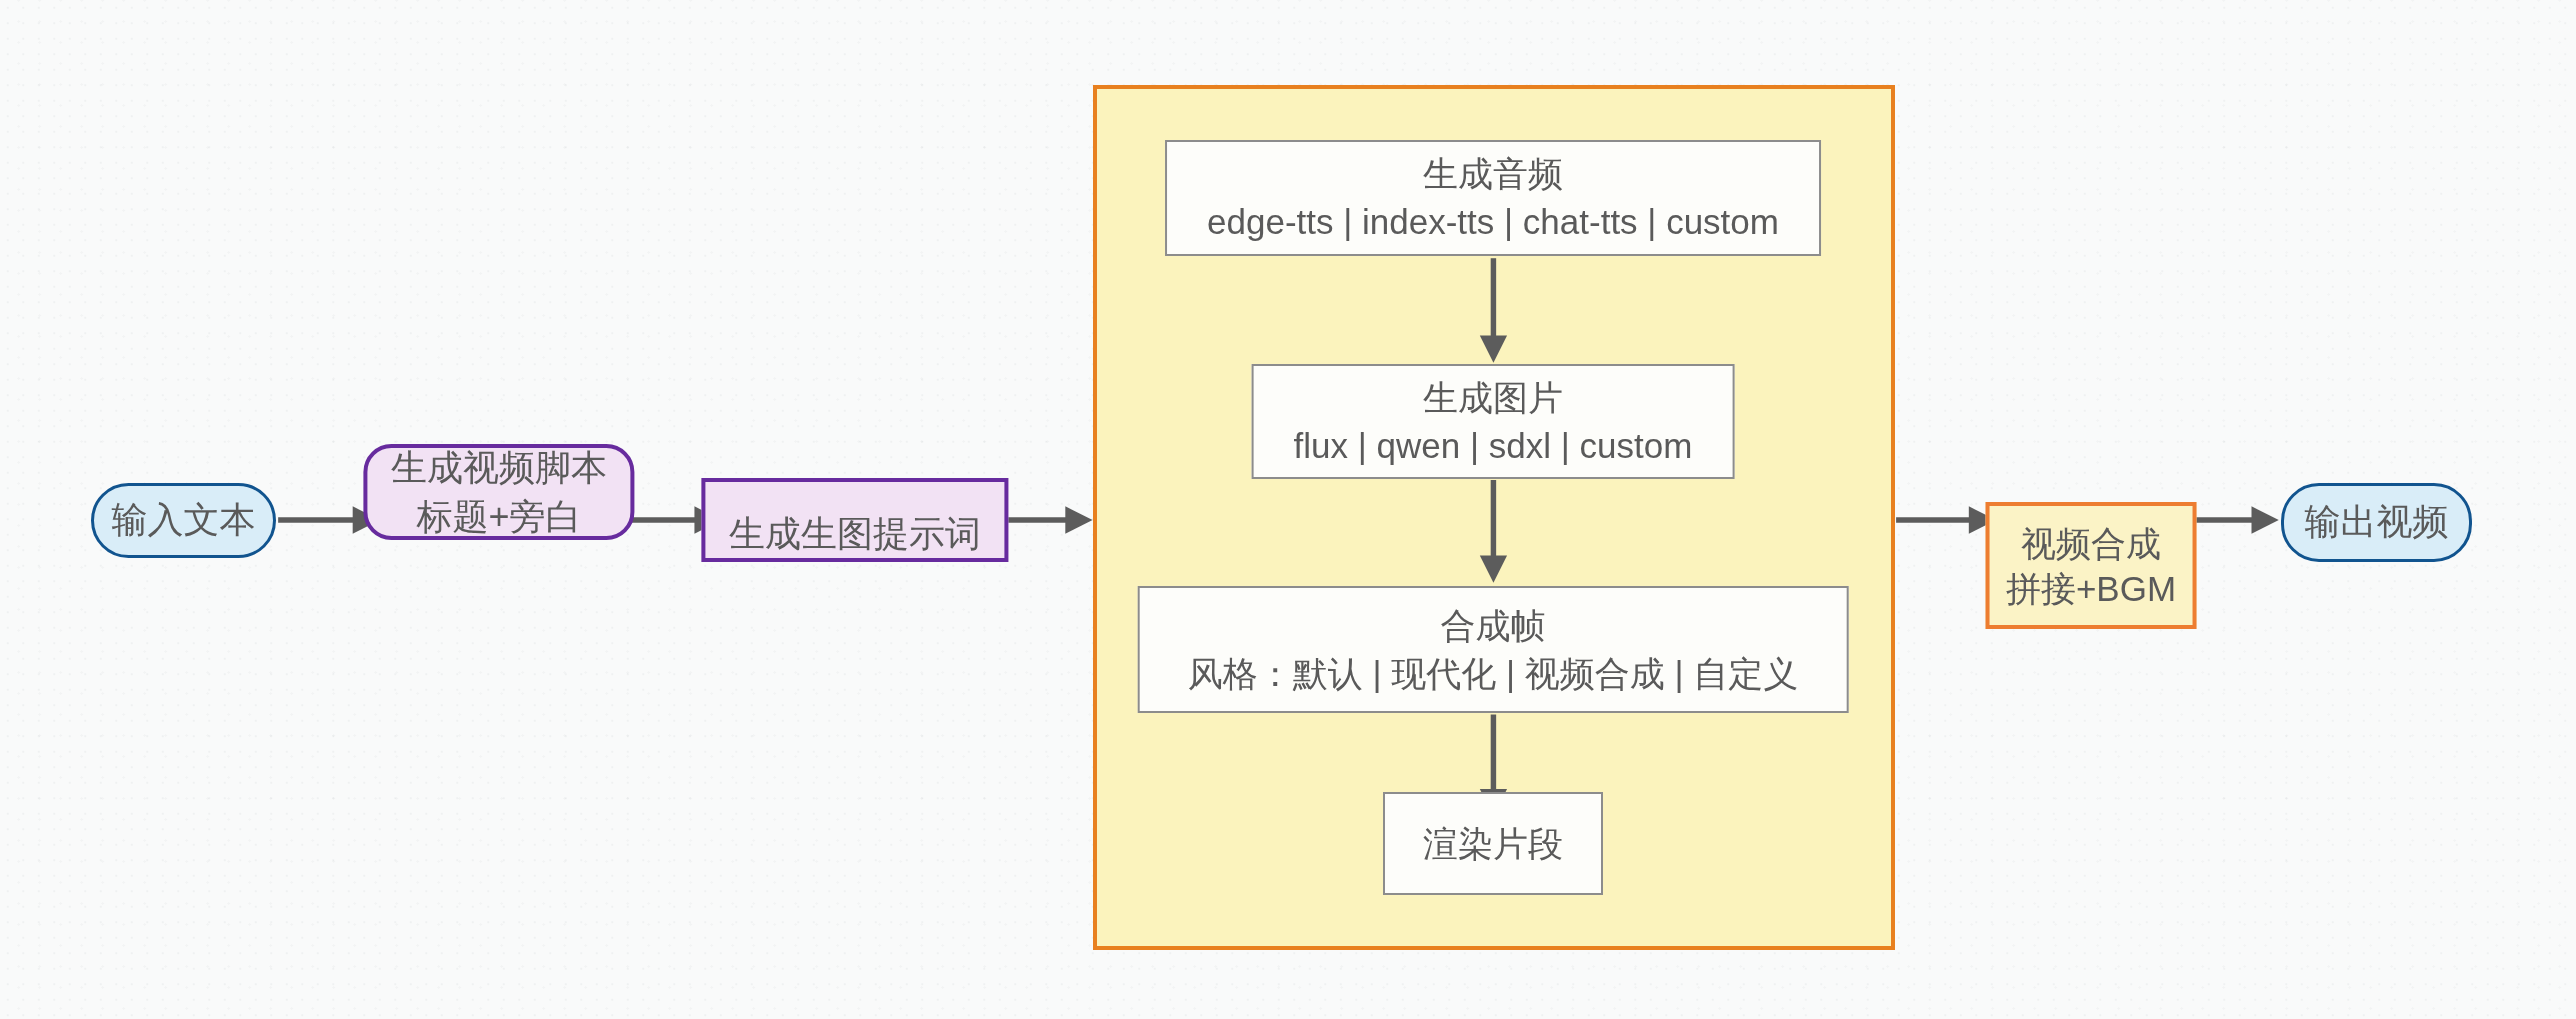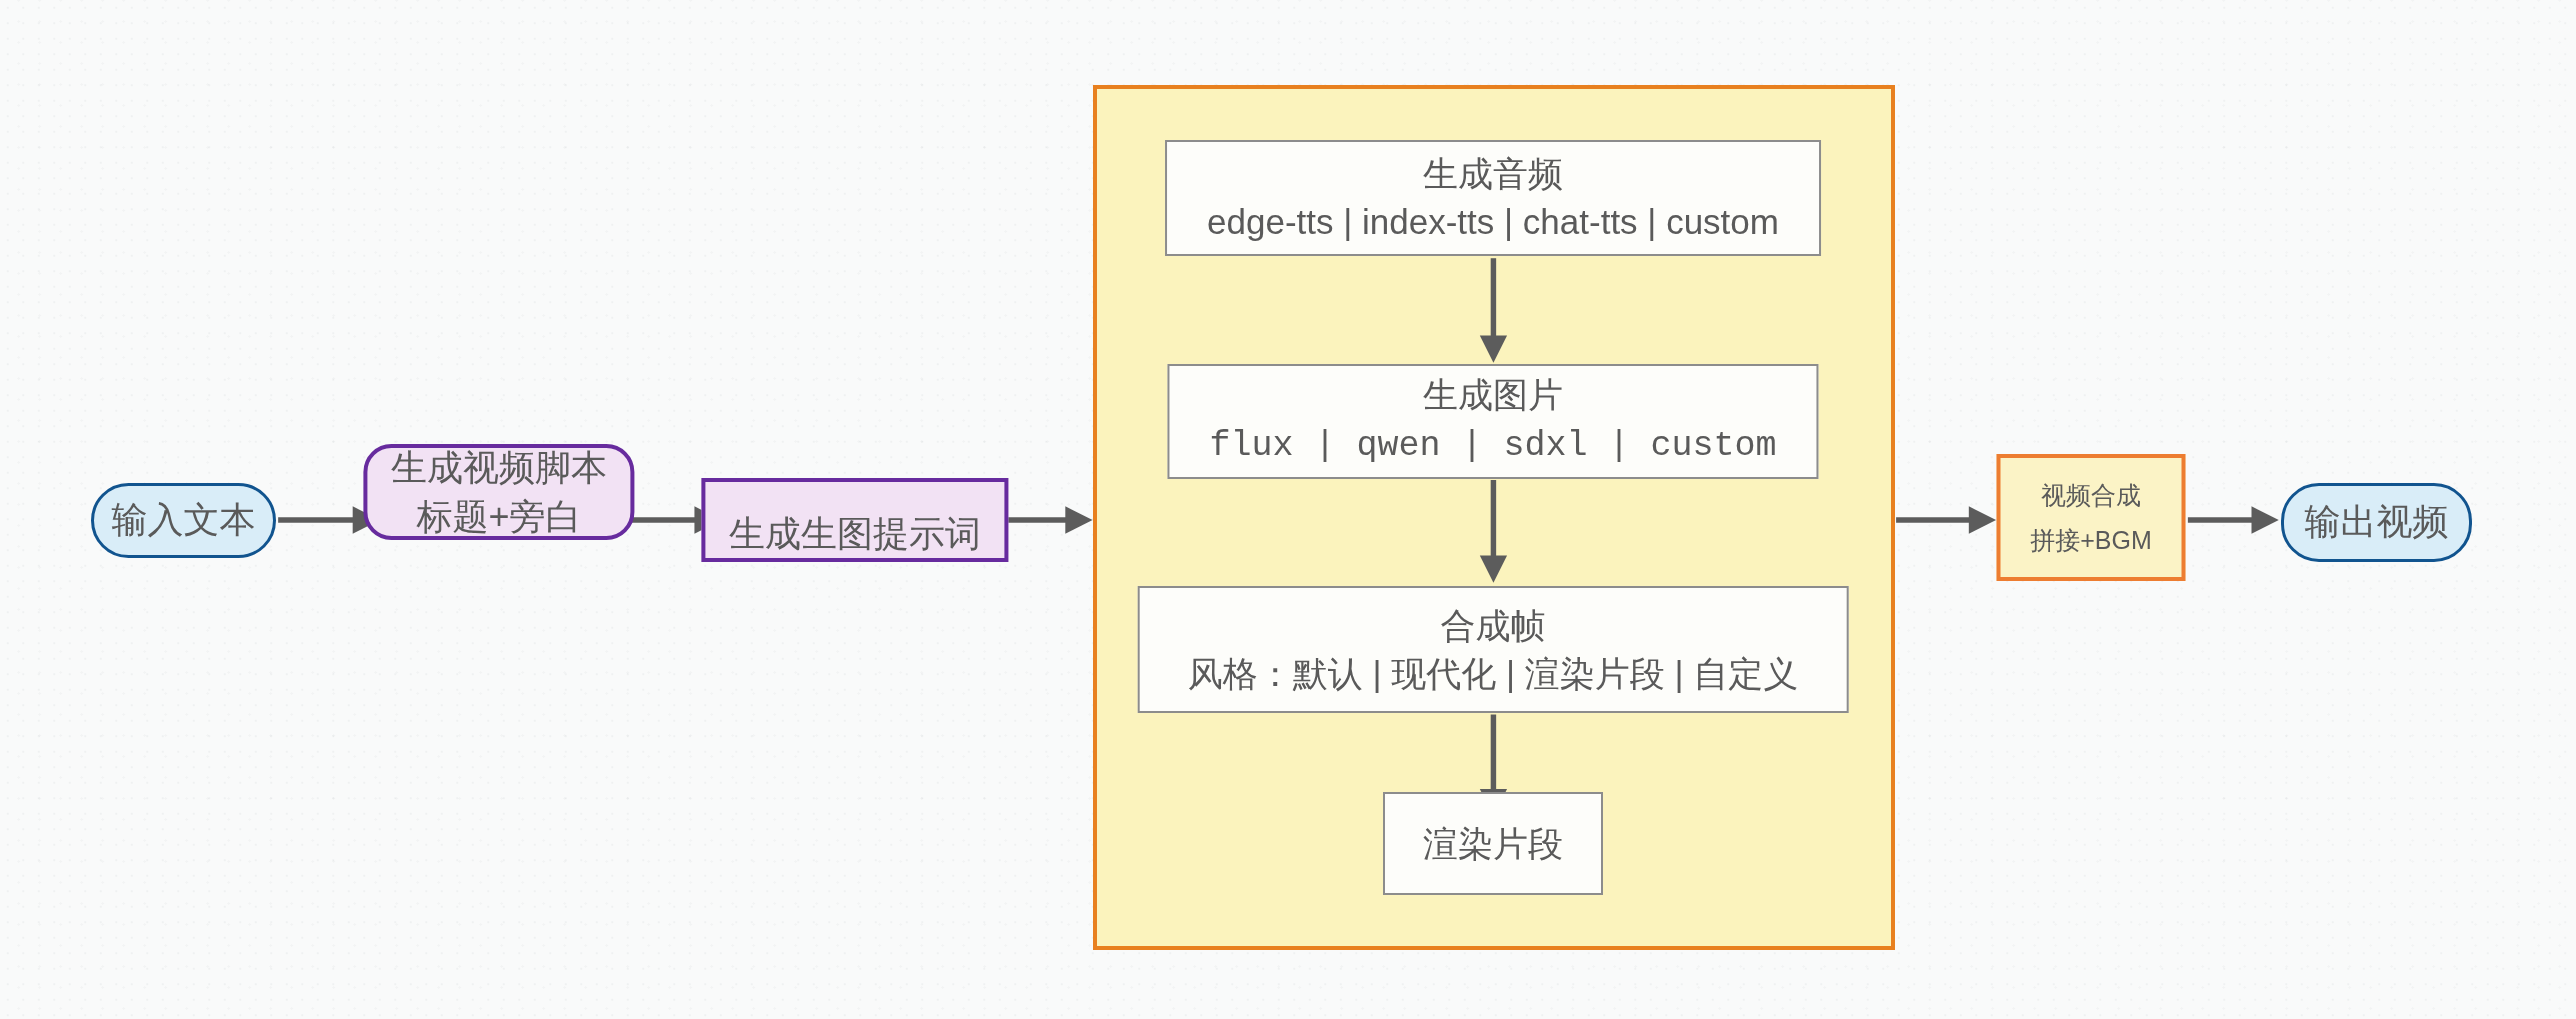--- a/index.html
+++ b/index.html
@@ -52,23 +52,24 @@
   .substep {
     background: #fdfdfa;
     border: 2.7px solid #8c8c8c;
     font-size: 35px;
     line-height: 48px;
     transform: translateX(-50%);
   }
   .compose {
     background: #fbf3c6;
     border: 4.5px solid #ed7d31;
-    font-size: 25px;
+    font-size: 35px;
     line-height: 45px;
     transform: translateX(-50%);
+    margin-top: 48px;
   }
   .arrow-layer {
     position: absolute;
     left: 0; top: 0;
     width: 2576px;
     height: 1020px;
     pointer-events: none;
   }
   .arrow-layer line { stroke: #5c5c5c; stroke-width: 6; }
   .arrow-layer polygon { fill: #5c5c5c; }
@@ -126,28 +127,28 @@
 
   <div class="node process" style="left:855px; top:478px; height:84px; padding:0 23.6px;justify-content:flex-end;">
     <span>生成生图提示词</span>
   </div>
 
   <div class="node substep" style="left:1493px; top:140px; height:116px; padding:0 40px;">
     <span>生成音频</span>
     <span>edge-tts | index-tts | chat-tts | custom</span>
   </div>
 
-  <div class="node substep" style="left:1493px; top:364px; height:115px; padding:0 40px;font-family:Liberation Mono, monospace;">
+  <div class="node substep" style="left:1493px; top:364px; height:115px; padding:0 40px;">
     <span>生成图片</span>
     <span>flux | qwen | sdxl | custom</span>
   </div>
 
   <div class="node substep" style="left:1493px; top:586px; height:127px; padding:0 48px;">
     <span>合成帧</span>
-    <span>风格：默认 | 现代化 | 渲染片段 | 自定义</span>
+    <span>风格：默认 | 现代化 | 视频合成 | 自定义</span>
   </div>
 
   <div class="node substep" style="left:1493px; top:792px; height:103px; padding:0 38px;">
     <span>渲染片段</span>
   </div>
 
   <div class="node compose" style="left:2091px; top:454px; height:127px; padding:0 16.4px; min-width:189px;">
     <span>视频合成</span>
     <span>拼接+BGM</span>
   </div>

